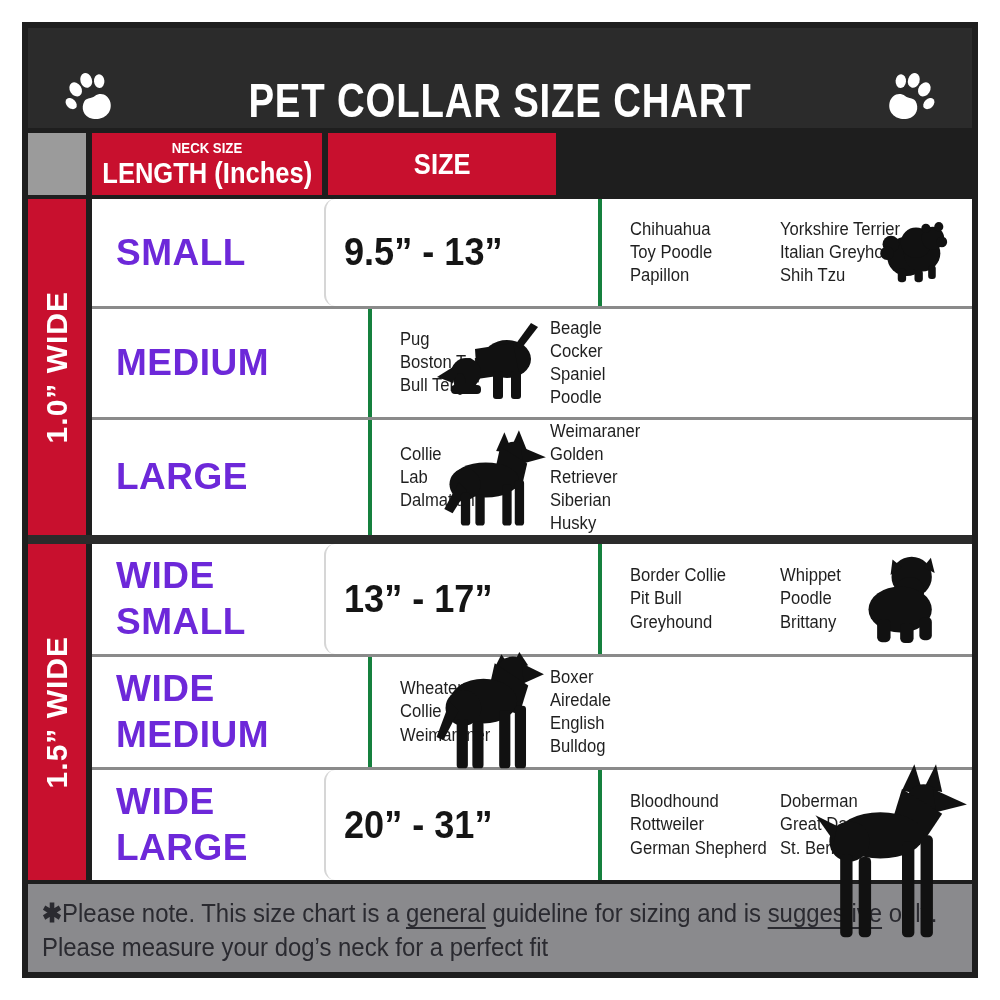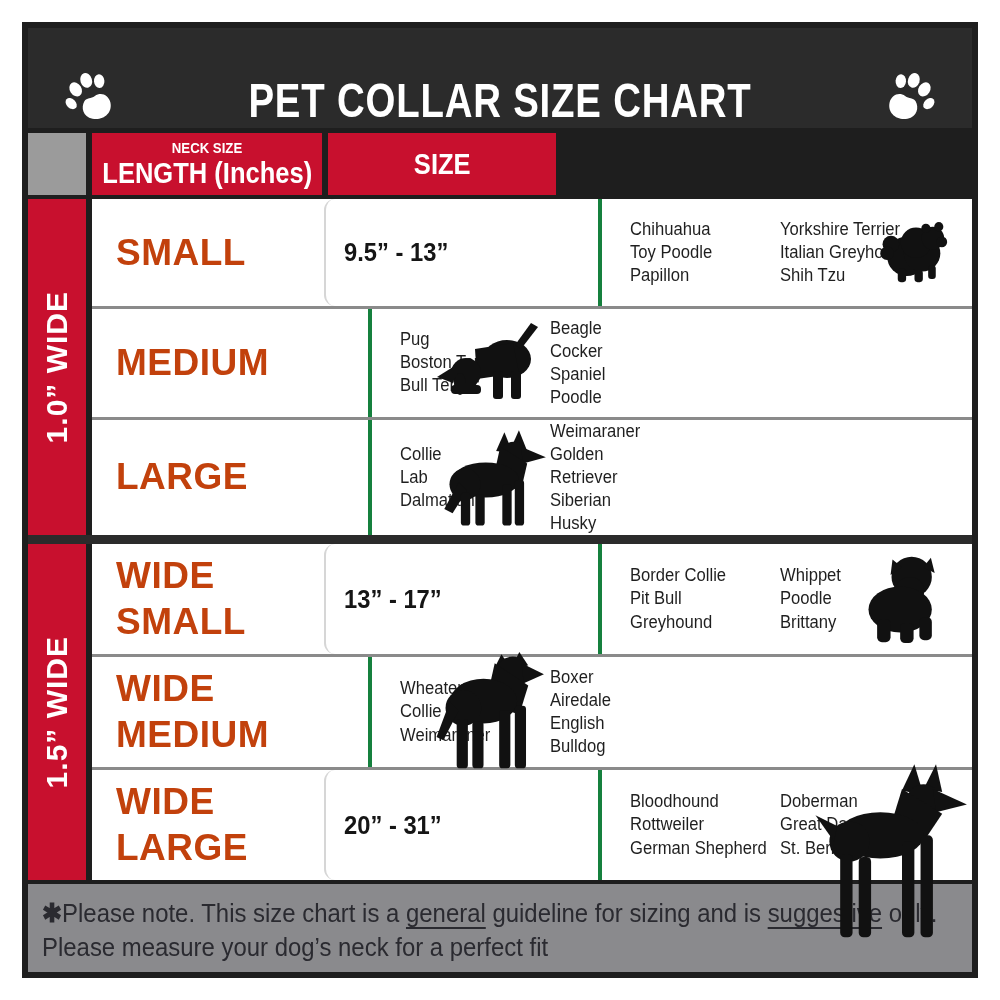--- a/index.html
+++ b/index.html
@@ -20,22 +20,22 @@
   .hcell .big { font-size:29px; font-weight:bold; transform:scaleX(0.88); white-space:nowrap; }
   .hcell .tiny { font-size:15px; font-weight:bold; transform:scaleX(0.88); margin-bottom:1px; white-space:nowrap; }
 
   
   .section { flex:0 0 336px; display:grid; grid-template-columns:58px 1fr; column-gap:6px; background:#1e1e1e; }
   .strip { background:#c8102e; display:flex; align-items:center; justify-content:center; }
   .strip span { writing-mode:vertical-rl; transform:rotate(180deg); color:#fff; font-size:30px; font-weight:bold; letter-spacing:1px; white-space:nowrap; }
   .rows { display:flex; flex-direction:column; gap:3px; background:#8a8a8a; }
   .row { flex:1; background:#ffffff; display:grid; grid-template-columns:232px 230px 1fr; position:relative; }
   .cell { display:flex; align-items:center; }
-  .size-cell { padding-left:24px; font-size:37px; font-weight:bold; color:#c2410c; white-space:pre-line; line-height:1.25; letter-spacing:0.5px; }
-  .neck-cell { border-left:2px solid #d6d6d6; padding-left:18px; font-size:25px; font-weight:bold; color:#151515;border-radius:11px; }
+  .size-cell { padding-left:24px; font-size:37px; font-weight:bold; color:#6d28d9; white-space:pre-line; line-height:1.25; letter-spacing:0.5px; }
+  .neck-cell { border-left:2px solid #d6d6d6; padding-left:18px; font-size:38px; font-weight:bold; color:#151515;border-radius:11px; }
   .neck-cell span { transform:scaleX(0.95); transform-origin:left center; white-space:nowrap; }
   .breeds-cell { border-left:4px solid #15803d; padding-left:28px; position:relative;margin-left:44px; }
   .breed-list { font-size:17.5px; line-height:1.32; color:#1f1f1f; white-space:pre-line; transform:scaleX(0.95); transform-origin:left center; }
   .breed-col1 { width:150px; flex:0 0 150px; }
   .dog { position:absolute; z-index:5; }
   .dog svg { display:block; }
   .dog-1 { right:18px; bottom:20px; } .dog-2 { right:8px; bottom:16px; }
   .dog-3 { right:4px; bottom:3px; } .dog-4 { right:20px; bottom:8px; }
   .dog-5 { right:10px; bottom:-8px; } .dog-6 { right:2px; bottom:-70px; }
 

